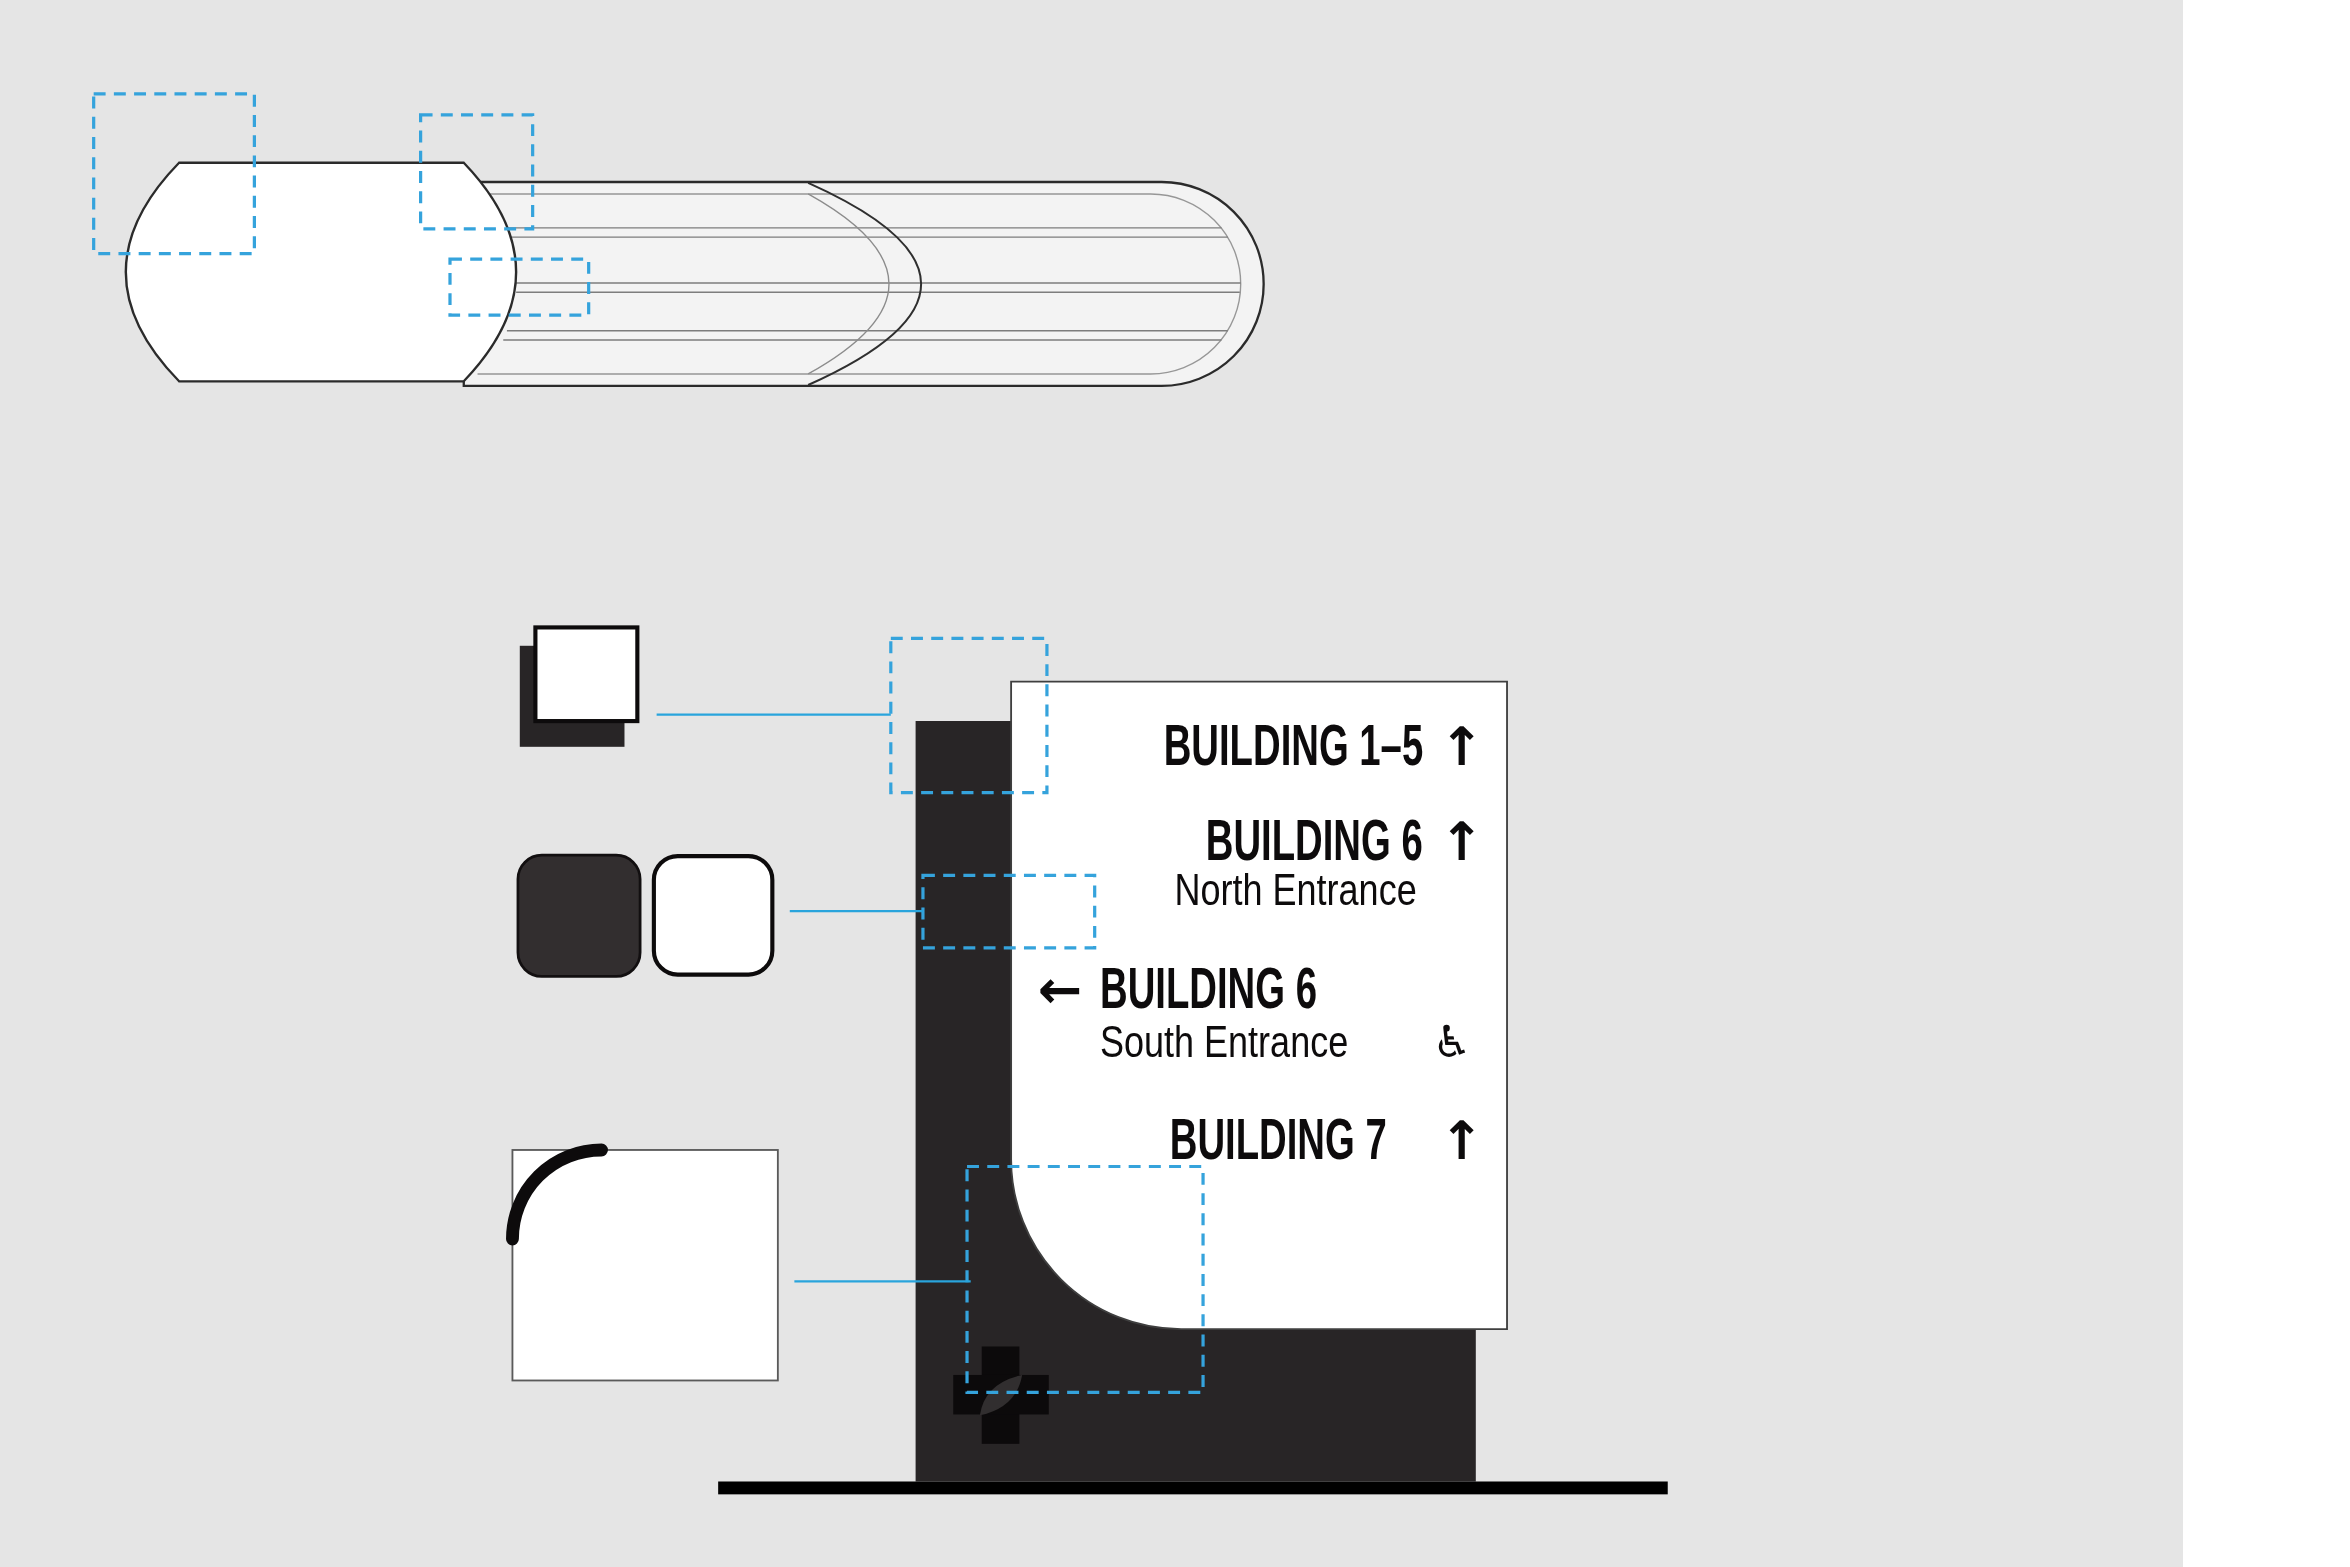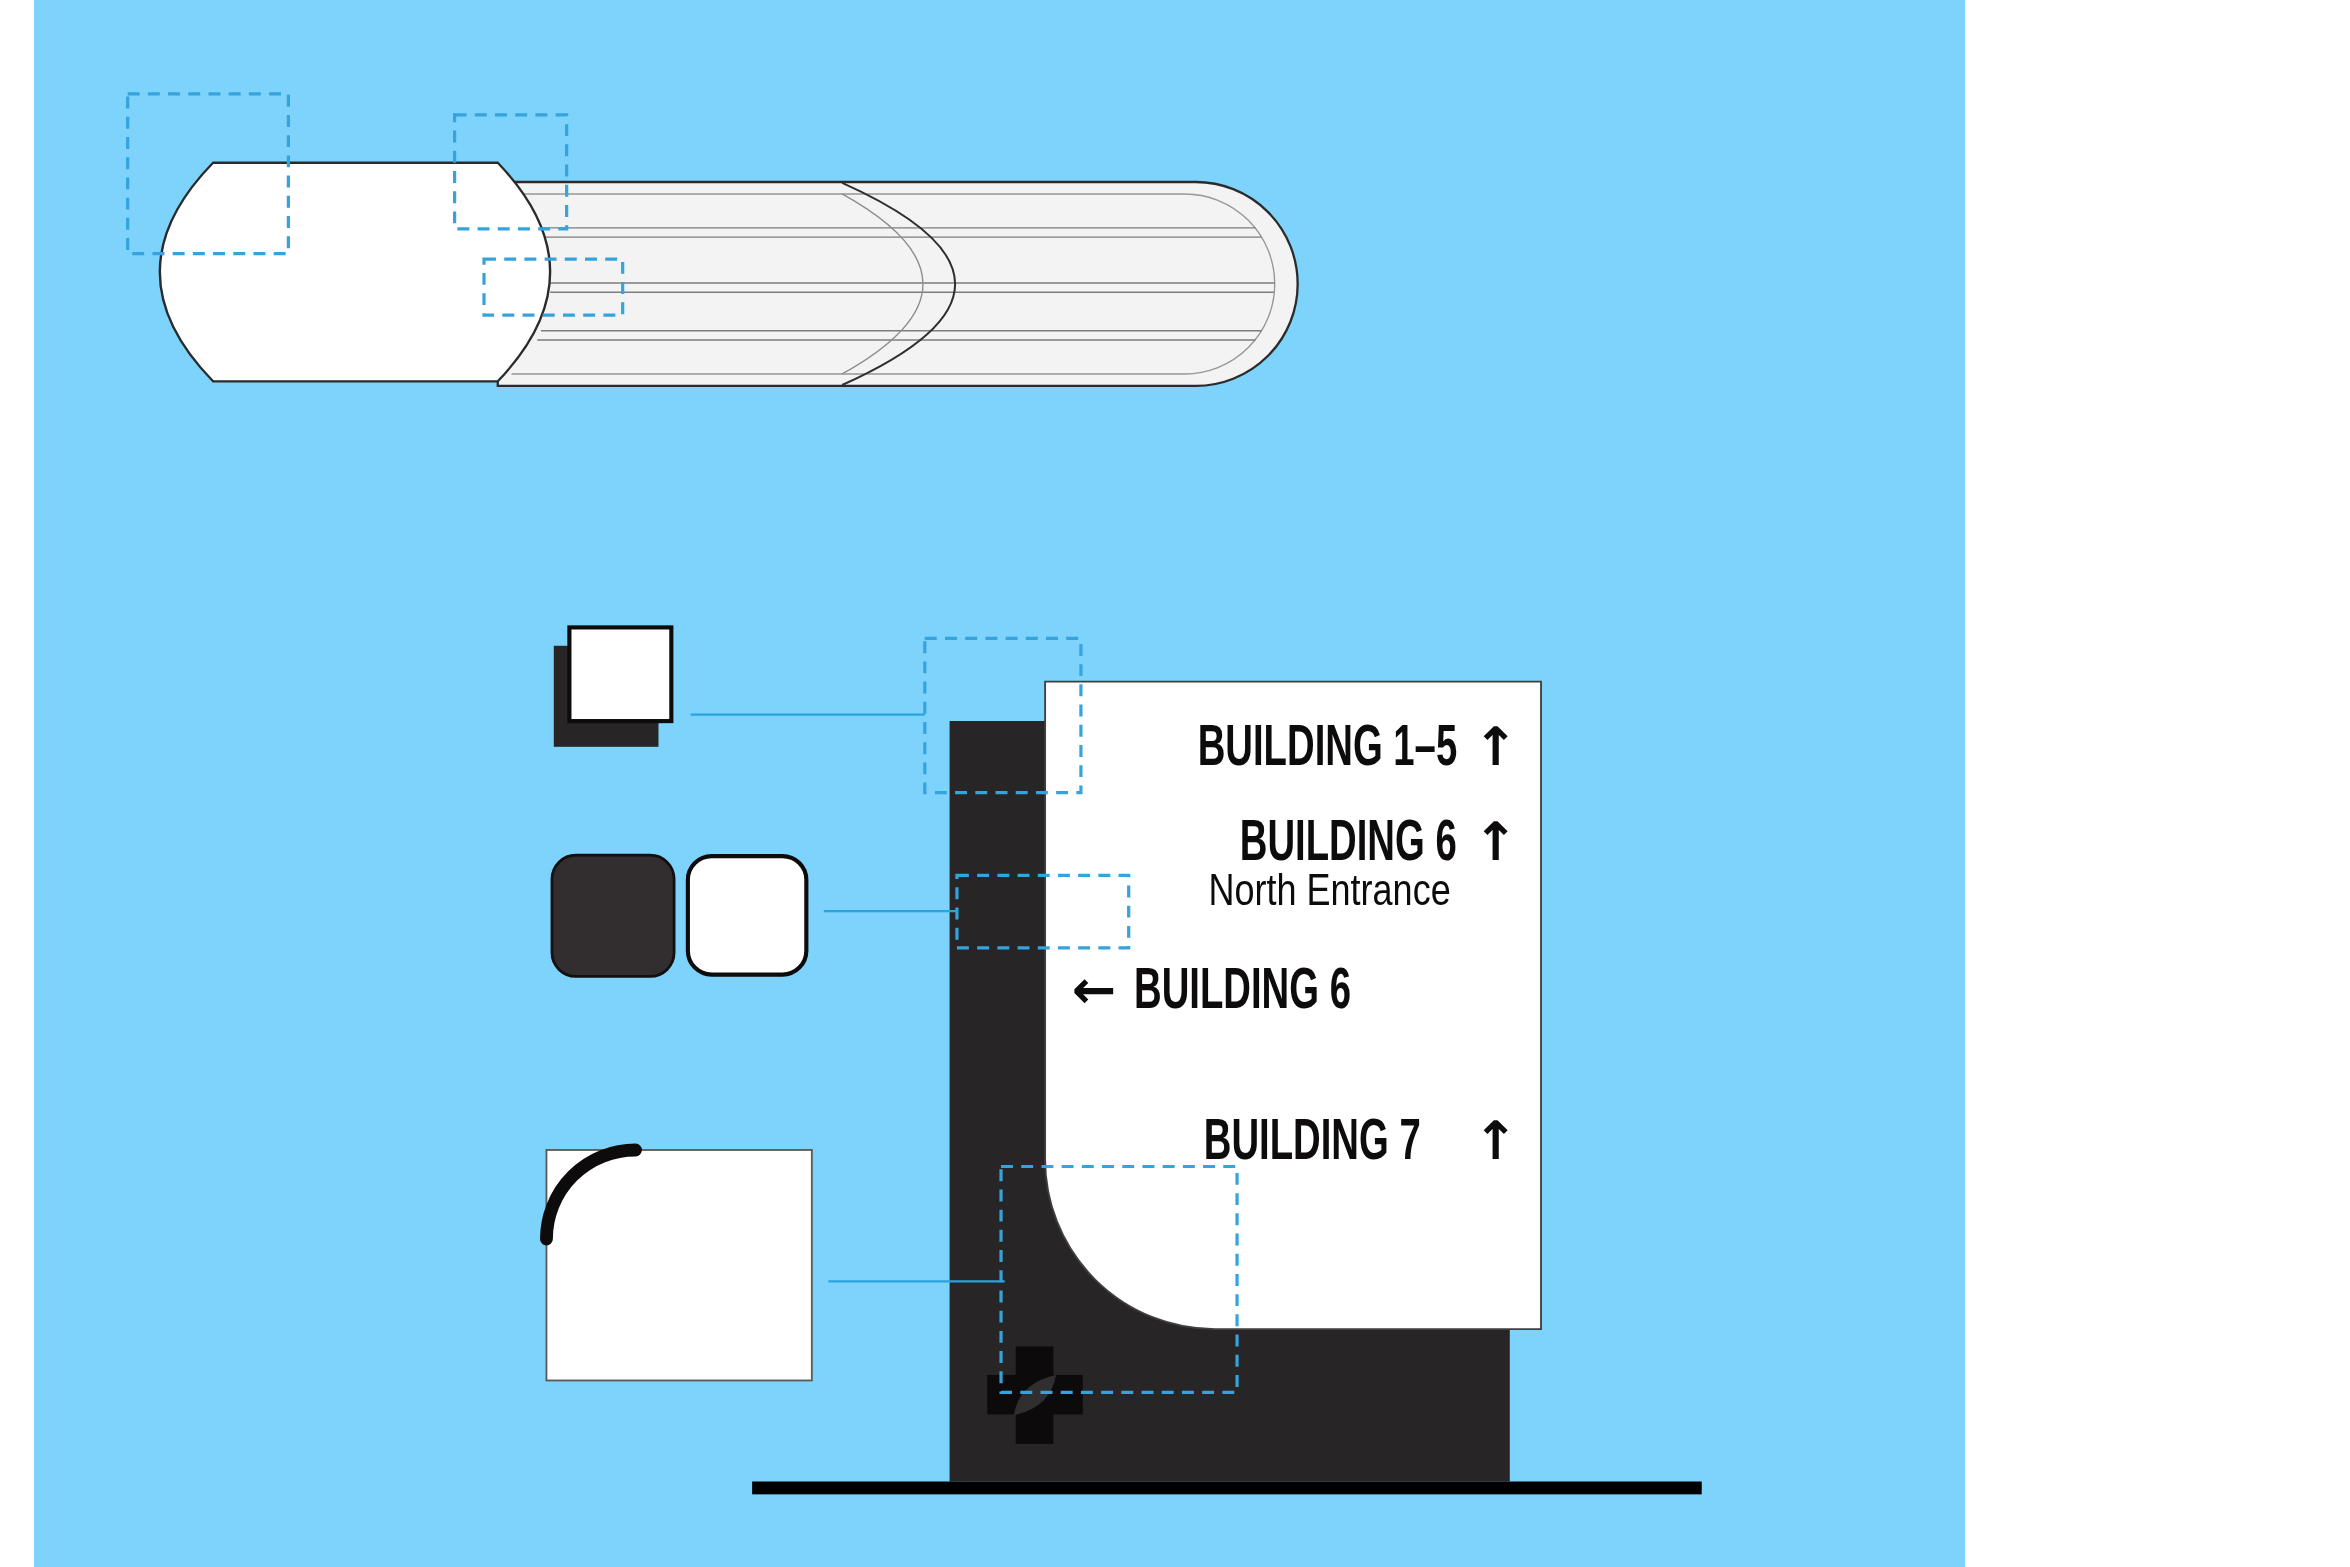--- a/index.html
+++ b/index.html
@@ -1,19 +1,18 @@
 <!DOCTYPE html>
 <html style="font-size:14.7px"><head>
 <meta charset="utf-8">
 <style>
   html,body{margin:0;padding:0;background:#ffffff;}
   .canvas{
-    position:relative;width:1931px;height:1568px;background:#7dd3fc;overflow:hidden;
+    position:relative;width:2183px;height:1568px;background:#e5e5e5;overflow:hidden;
     font-family:"Liberation Sans", sans-serif;
-    margin-left:34px;
   }
   .art{position:absolute;left:0;top:0;}
   
   .sign-text{position:absolute;left:1011px;top:681px;width:496px;height:647px;color:#0d0b0c;}
   .srow{position:absolute;display:flex;align-items:baseline;white-space:nowrap;}
   .srow.right{left:0;right:23px;justify-content:flex-end;}
   .bld{
     font-weight:700;font-size:58px;line-height:1;
     display:inline-block;transform:scaleX(0.66);
   }
@@ -131,20 +130,24 @@
       <span class="arrow after">↑</span>
     </div>
     <div class="srow right r3">
       <span class="sub oR">North Entrance</span>
     </div>
 
     <div class="srow r4">
       <span class="arrow before">←</span>
       <span class="bld oL">BUILDING 6</span>
     </div>
+    <div class="srow r5">
+      <span class="sub oL">South Entrance</span>
+      <span class="access">♿</span>
+    </div>
 
     <div class="srow right r6">
       <span class="bld oR">BUILDING 7</span>
       <span class="arrow after">↑</span>
     </div>
 
   </div>
 </div>
 
 

